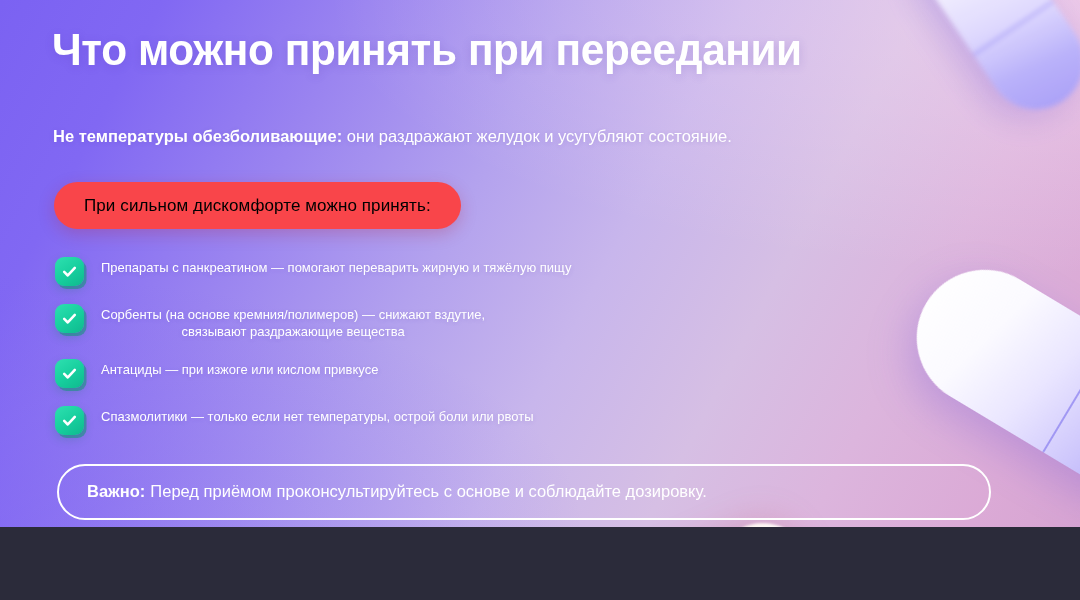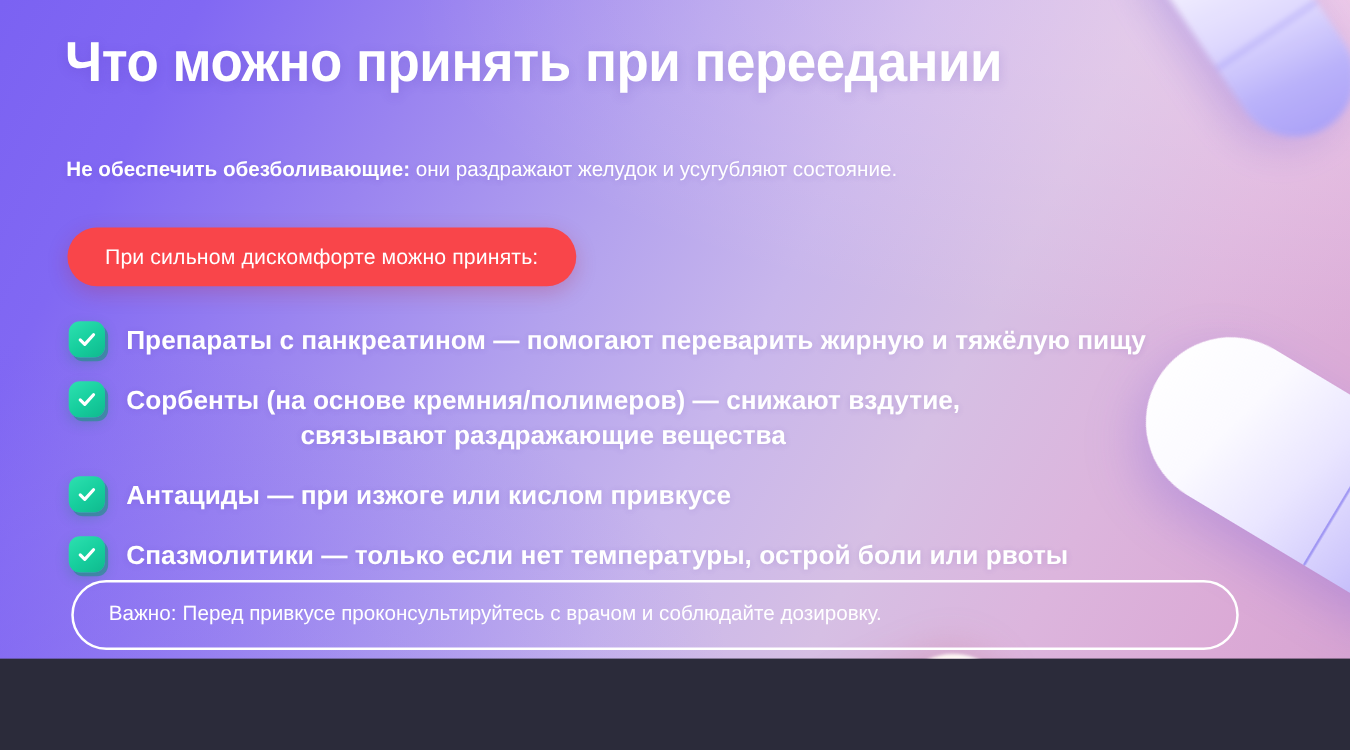--- a/index.html
+++ b/index.html
@@ -163,21 +163,21 @@
   .badge {
     position: absolute;
     left: 54px;
     top: 182px;
     display: inline-flex;
     align-items: center;
     height: 47px;
     padding: 0 30px;
     border-radius: 999px;
     background: #f9454a;
-    color: #ffffff;
+    color: #000000;
     font-size: 17px;
     font-weight: 400;
     letter-spacing: .1px;
     box-shadow: 0 5px 16px rgba(180,40,60,.26);
     white-space: nowrap;
   }
 
   .list {
     position: absolute;
     left: 55px;
@@ -205,23 +205,23 @@
       2.5px 3px 0 rgba(17,150,120,.55),
       0 4px 10px rgba(20,120,100,.25);
     display: flex;
     align-items: center;
     justify-content: center;
   }
   .check-icon svg { display: block; }
 
   .item-text {
     color: #ffffff;
-    font-size: 21px;
+    font-size: 13px;
     line-height: 1.33;
-    font-weight: 700;
+    font-weight: 400;
     text-shadow: 0 1px 5px rgba(80,50,170,.16);
     padding-top: 3px;
   }
   .item-text .line2 { display: block; text-align: center; }
 
   .note {
     position: absolute;
     left: 57px;
     top: 464px;
     width: 934px;
@@ -229,21 +229,21 @@
     box-sizing: border-box;
     border: 2px solid #ffffff;
     border-radius: 999px;
     display: flex;
     align-items: center;
     padding: 0 28px;
     color: #ffffff;
     font-size: 16.5px;
     line-height: 1.3;
   }
-  .note .strong { font-weight: 400; margin-right: 5px; }
+  .note .strong { font-weight: 700; margin-right: 5px; }
 </style>
 </head>
 <body>
 
 <div class="canvas">
 
   <div class="bg-glow"></div>
 
   <div class="capsule cap-top">
     <span class="seam"></span>
@@ -255,21 +255,21 @@
     <span class="seam"></span>
   </div>
   <div class="capsule cap-tiny"></div>
 
   <div class="content">
 
     <h1 class="title">Что можно принять при переедании</h1>
 
     <div class="subtitle">
       <br>
-      <span class="strong">Не обеспечить обезболивающие:</span>
+      <span class="strong">Не температуры обезболивающие:</span>
       <span>они раздражают желудок и усугубляют состояние.</span>
     </div>
 
     <div class="badge">При сильном дискомфорте можно принять:</div>
 
     <div class="list">
 
       <div class="list-item">
         <span class="check-icon">
           <svg width="17" height="17" viewBox="0 0 24 24" aria-hidden="true">
@@ -312,17 +312,17 @@
         </span>
         <span class="item-text">
           <span>Спазмолитики — только если нет температуры, острой боли или рвоты</span>
         </span>
       </div>
 
     </div>
 
     <div class="note">
       <span class="strong">Важно:</span>
-      <span>Перед привкусе проконсультируйтесь с врачом и соблюдайте дозировку.</span>
+      <span>Перед приёмом проконсультируйтесь с основе и соблюдайте дозировку.</span>
     </div>
 
   </div>
 </div>
 
 </body></html>

